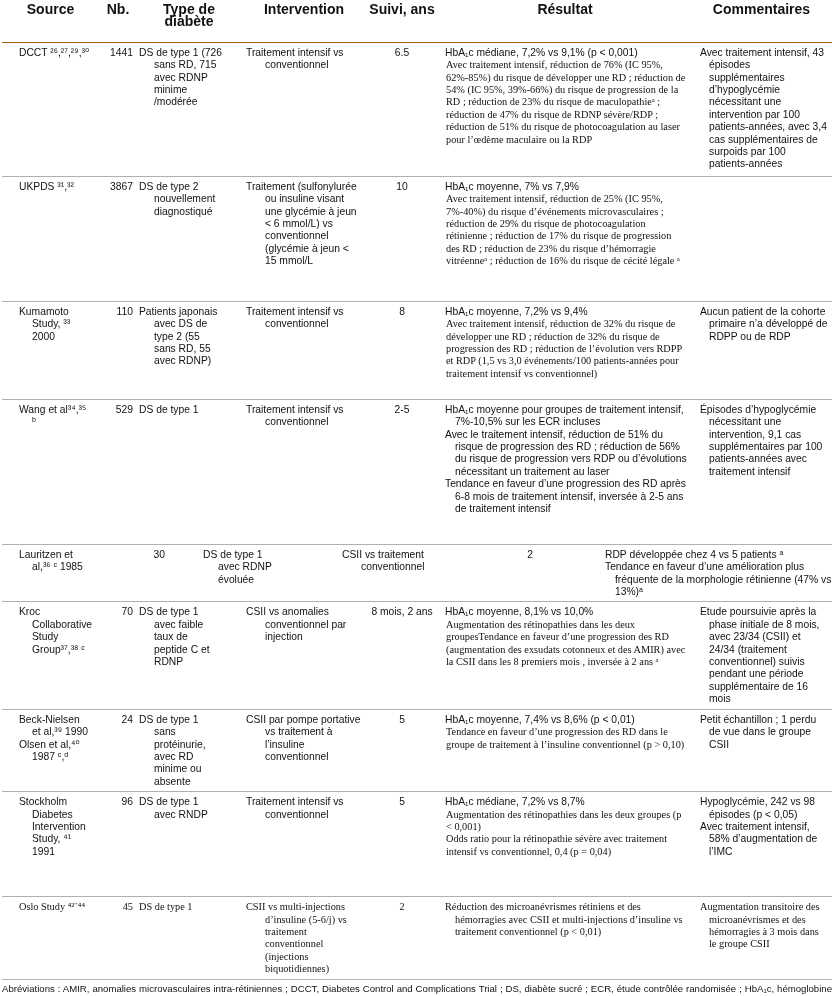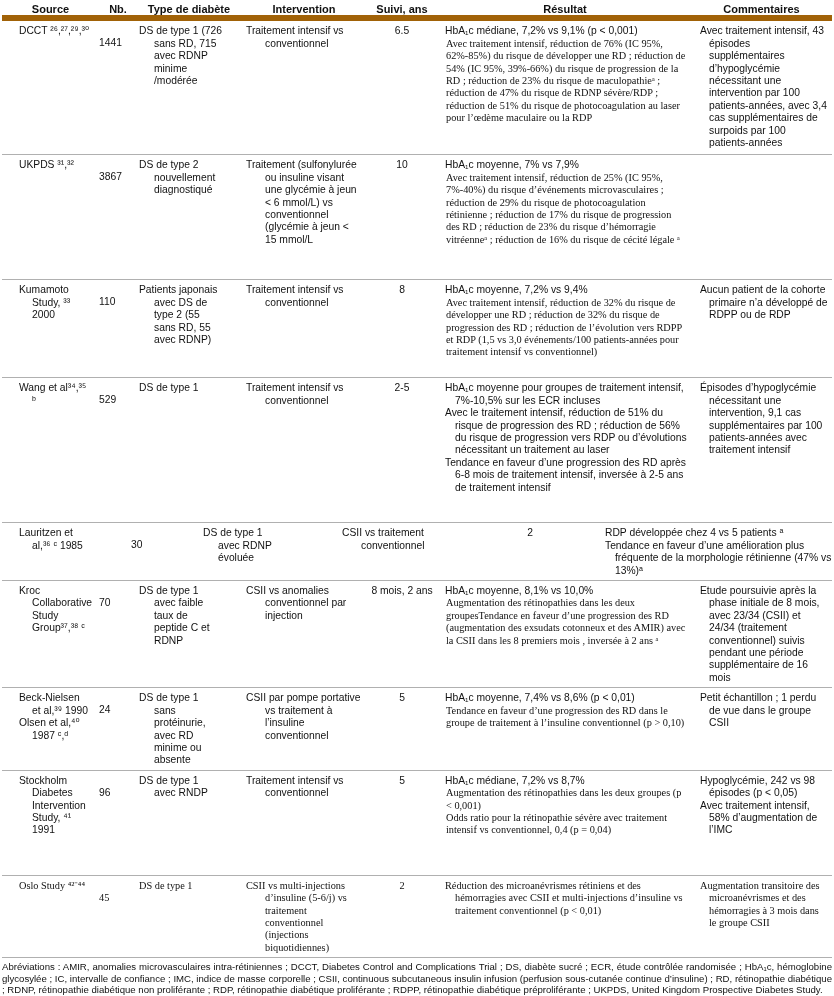--- a/index.html
+++ b/index.html
@@ -15,44 +15,44 @@
     line-height: 12.4px;
   }
   .doc { width: 830px; padding: 0 2px; }
 
   .thead, .trow {
     display: grid;
     grid-template-columns: 97px 38px 104px 126px 70px 256px 137px;
     box-sizing: border-box;
   }
   .thead {
-    border-bottom: 6px solid #a16207;
-    padding: 3px 0 0 0;
+    border-bottom: 1px solid #a16207;
+    padding: 3px 0 14px 0;
     font-weight: bold;
-    font-size: 11px;
+    font-size: 14px;
   }
   .thead > div { text-align: center; }
   .trow {
     border-bottom: 1px solid #b0b0b0;
     padding-top: 4px;
     padding-bottom: 3px;
   }
   .r0 { min-height: 134px; }
   .r1 { min-height: 125px; }
   .r2 { min-height: 98px; }
   .r3 { min-height: 145px; }
   .r4 { min-height: 51px; gap: 32px; }
   .r5 { min-height: 78px; }
   .r6 { min-height: 80px; }
   .r7 { min-height: 105px; }
   .r8 { min-height: 60px; font-family: Liberation Serif, serif; }
 
   .td { box-sizing: border-box; }
   .c-source { padding-right: 8px; }
-  .c-nb { text-align: left; padding-right: 4px; margin-top: 12px; }
+  .c-nb { text-align: right; padding-right: 4px; }
   .c-type { padding-left: 2px; padding-right: 18px; }
   .c-int { padding-left: 5px; padding-right: 6px; }
   .c-suivi { text-align: center; }
   .c-res { padding-left: 8px; padding-right: 6px; }
   .c-com { padding-left: 7px; padding-right: 2px; }
 
   .para { margin: 0; }
   .c-source .para { padding-left: 30px; text-indent: -13px; }
   .c-type   .para { padding-left: 15px; text-indent: -15px; }
   .c-int    .para { padding-left: 19px; text-indent: -19px; }

